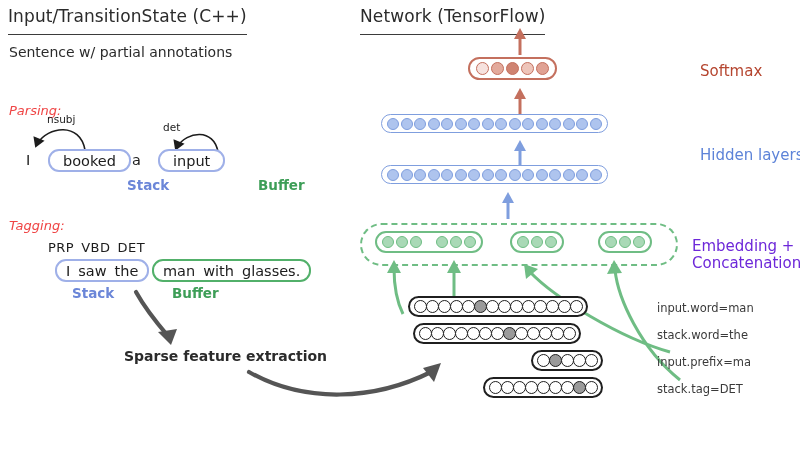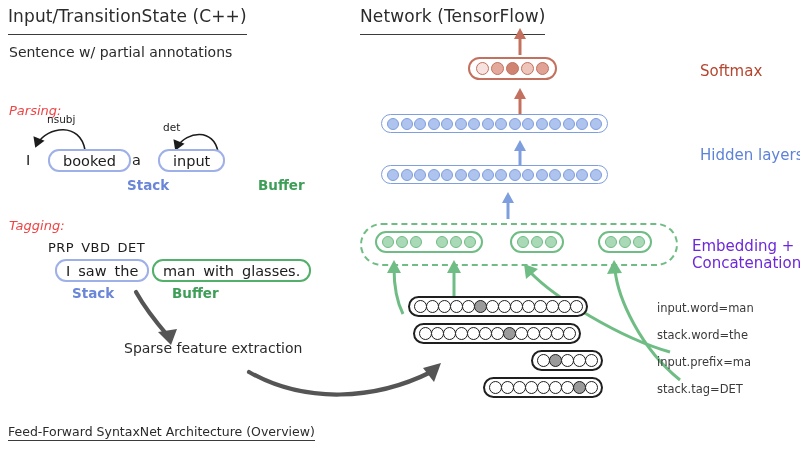--- a/index.html
+++ b/index.html
@@ -165,21 +165,21 @@
   </div>
 
   <div class="abs role-stack" style="left:72px; top:285px;">Stack</div>
   <div class="abs role-buffer" style="left:172px; top:285px;">Buffer</div>
 
   <svg class="abs" style="left:130px; top:288px; width:80px; height:72px;">
     <path d="M 6 4 C 16 22, 26 34, 38 48" fill="none" stroke="#555555" stroke-width="4.2" stroke-linecap="round"></path>
     <polygon points="41,57 28,44 47,41" fill="#555555"></polygon>
   </svg>
 
-  <div class="abs plain-text" style="left:124px; top:340px;">Sparse feature extraction</div>
+  <div class="abs plain-text" style="left:124px; top:348px;font-weight:bold;">Sparse feature extraction</div>
 
   <svg class="abs" style="left:245px; top:360px; width:215px; height:50px;">
     <path d="M 4 12 C 60 44, 130 40, 186 12" fill="none" stroke="#555555" stroke-width="4.2" stroke-linecap="round"></path>
     <polygon points="196,3 178,8 189,22" fill="#555555"></polygon>
   </svg>
 
   <div class="abs section-title" style="left:360px; top:6px;">Network (TensorFlow)</div>
 
   <div class="abs neurow red" id="softmax-row" style="left:468px; top:57px;">
       <div class="dot red" style="background:#f6e2de;"></div>
@@ -350,15 +350,14 @@
       <div class="dot hollow" style="margin:0 -0.5px;"></div>
       <div class="dot hollow" style="margin:0 -0.5px;"></div>
       <div class="dot hollow" style="margin:0 -0.5px;"></div>
       <div class="dot hollow" style="margin:0 -0.5px;"></div>
       <div class="dot hollow" style="margin:0 -0.5px;"></div>
       <div class="dot filled" style="margin:0 -0.5px;"></div>
       <div class="dot hollow" style="margin:0 -0.5px;"></div>
     </div>
   <div class="abs feat-label" style="left:657px; top:382px;">stack.tag=DET</div>
 
-  <div class="abs caption" style="left:8px; top:424px;">Feed-Forward SyntaxNet Architecture (Overview)</div>
 
 </div>
 
 </body></html>

